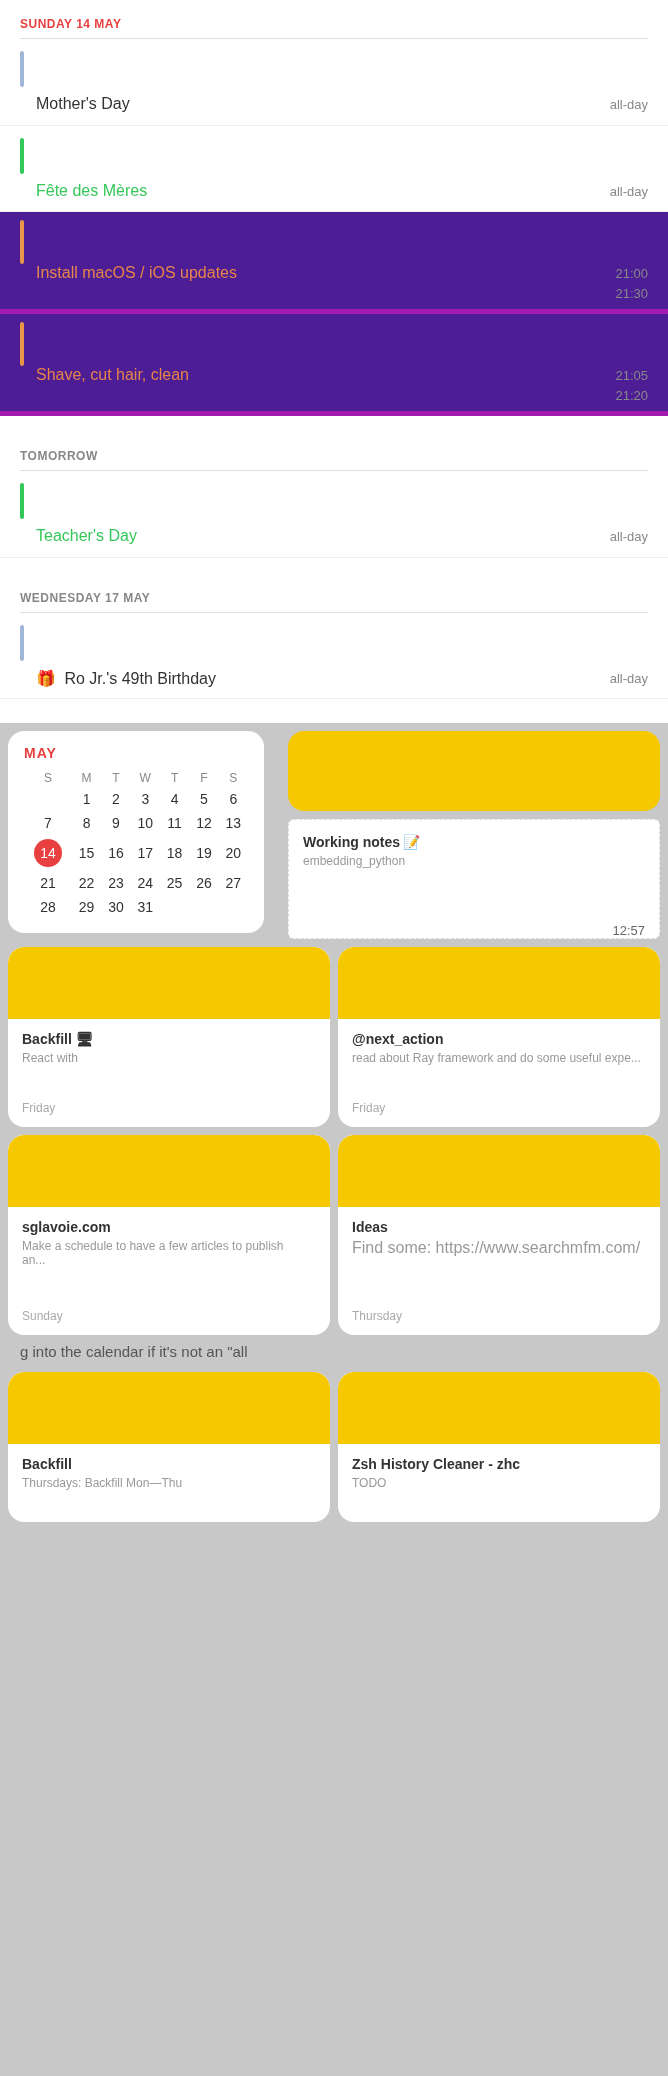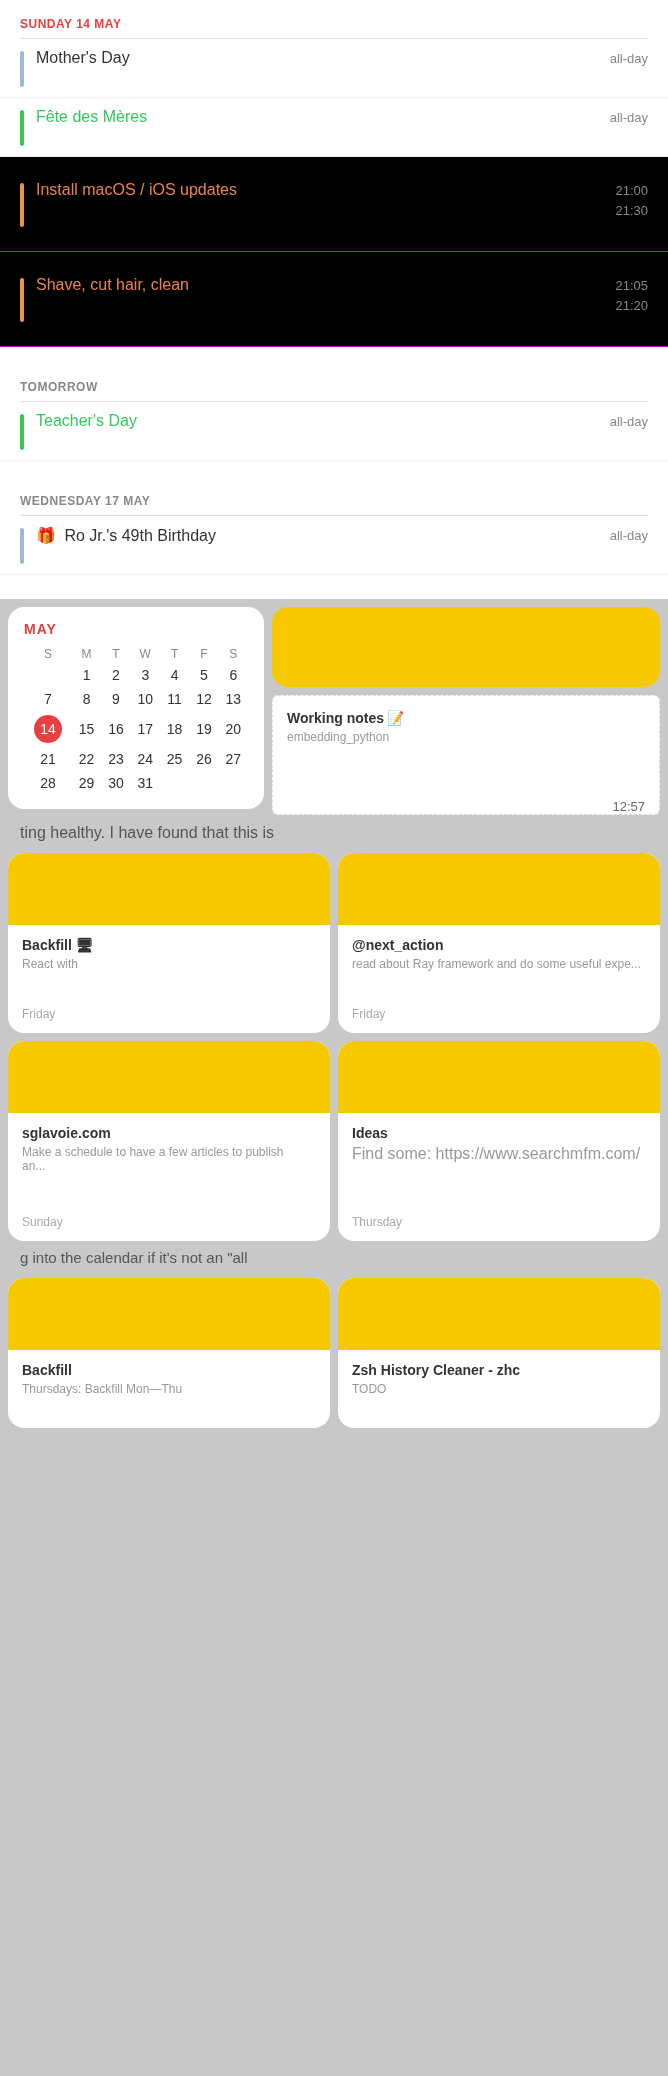--- a/index.html
+++ b/index.html
@@ -67,20 +67,21 @@
     }
     .event-indicator.orange {
       background: #e8944a;
     }
 
     .event-content {
       flex: 1;
       display: flex;
       align-items: flex-start;
       justify-content: space-between;
+      margin-top: 46px;
     }
 
     .event-title {
       font-size: 16px;
       font-weight: 400;
       color: #333;
     }
 
     .event-title.green {
       color: #34c759;
@@ -95,23 +96,23 @@
     .event-time {
       font-size: 13px;
       color: #888;
       text-align: right;
       line-height: 1.5;
       margin-left: 10px;
       flex-shrink: 0;
     }
 
     .event-bg-orange {
-      background: #000000;
-      padding: 24px 20px;
-      border-bottom: 1px solid #a21caf;
+      background: #4c1d95;
+      padding: 6px 20px;
+      border-bottom: 5px solid #a21caf;
     }
 
     .cal-grid {
       width: 100%;
       border-collapse: collapse;
     }
 
     .cal-grid th {
       font-size: 12px;
       color: #888;
@@ -222,21 +223,21 @@
       </span>
       <span class="event-time">all-day</span>
     </div>
   </div>
 
   <div style="height:24px; background:#fff;"></div>
 </div>
 
 <div class="widget-section">
 
-  <div style="display:flex; padding:8px 8px 0 8px; gap:8px; align-items:flex-start; position:relative;">
+  <div style="display:flex; padding:8px 8px 0 8px; gap:24px; align-items:flex-start; position:relative;">
 
     <div style="background:#fff; border-radius:16px; padding:14px 16px; width:256px; flex-shrink:0;">
       <div style="color:#e84040; font-size:14px; font-weight:700; letter-spacing:1px; margin-bottom:8px; text-transform:uppercase;">MAY</div>
       <table class="cal-grid">
         <thead>
           <tr>
             <th>S</th>
             <th>M</th>
             <th>T</th>
             <th>W</th>
@@ -300,23 +301,20 @@
       <div style="background:#f5c800; border-radius:16px; height:80px;"></div>
 
       <div style="background:#fff; border-radius:6px; padding:14px; min-height:120px; position:relative; border:1px dashed #ddd;">
         <div style="font-size:14px; font-weight:600; color:#333; margin-bottom:4px;">Working notes 📝</div>
         <div style="font-size:12px; color:#999;">embedding_python</div>
         <div style="font-size:13px; color:#666; position:absolute; bottom:0; right:14px;">12:57</div>
       </div>
     </div>
   </div>
 
-  <div style="background:#c8c8c8; color:#555; font-size:16px; padding:6px 20px 0 20px; line-height:1.5;">
-    <span>ting healthy. I have found that this is</span>
-  </div>
 
   <div style="display:flex; padding:8px 8px 0 8px; gap:8px;">
 
     <div style="background:#fff; border-radius:16px; flex:1; position:relative; overflow:hidden; min-height:180px;">
       <div style="background:#f5c800; height:72px; border-radius:16px 16px 0 0;"></div>
       <div style="padding:12px 14px 40px 14px; position:relative;">
         <div style="font-size:14px; font-weight:600; color:#333; margin-bottom:4px;">Backfill 🖥</div>
         <div style="font-size:12px; color:#999;">React with</div>
       </div>
       <div style="font-size:12px; color:#aaa; position:absolute; bottom:12px; left:14px;">Friday</div>

